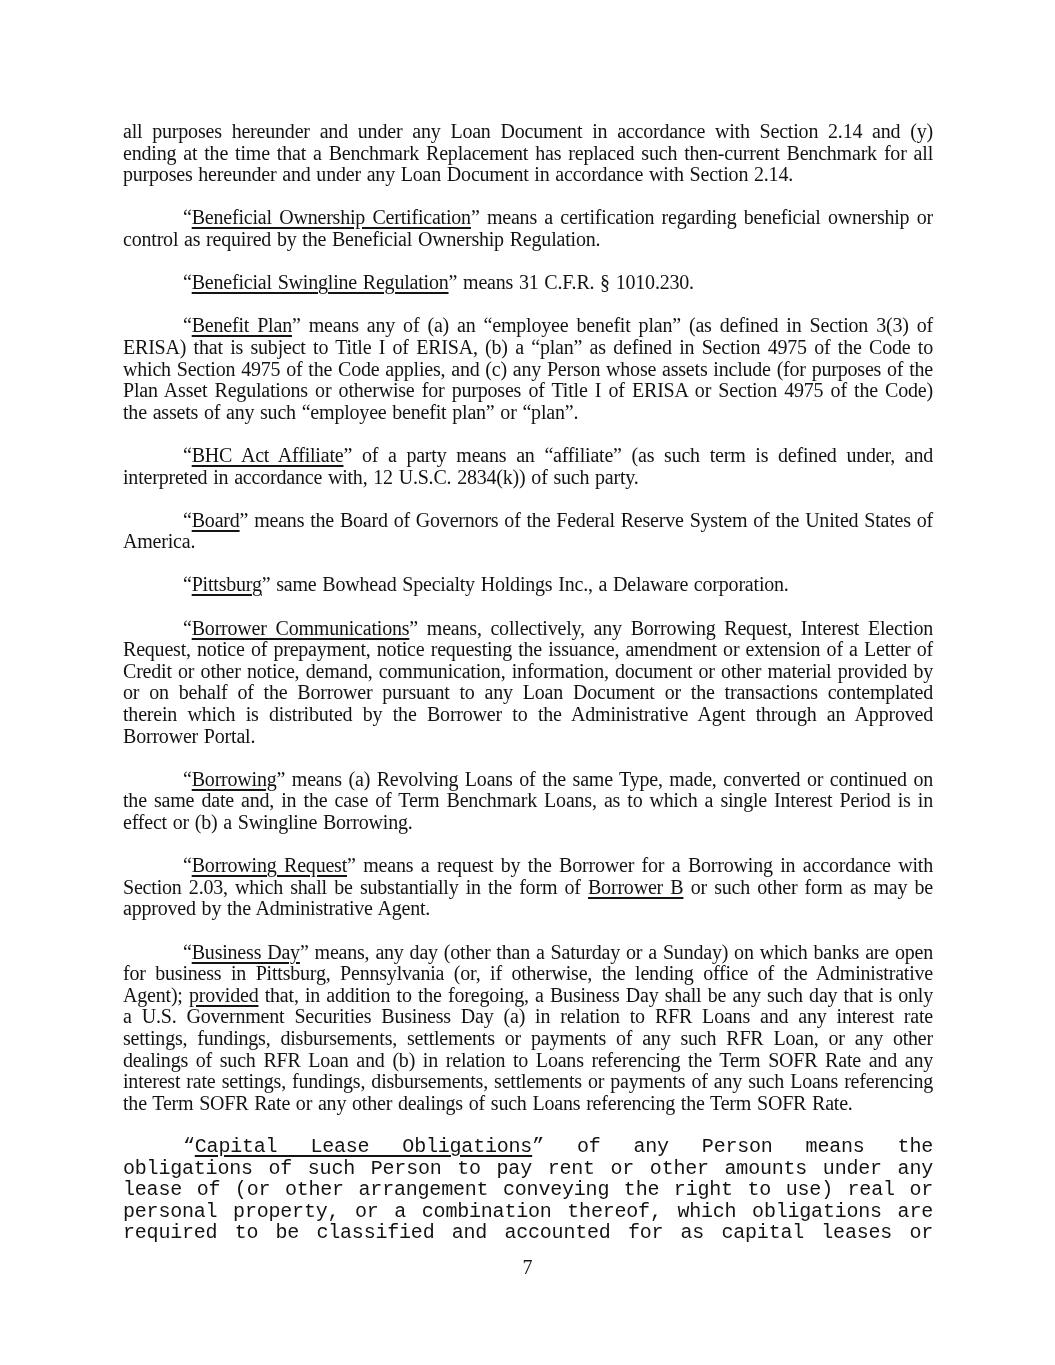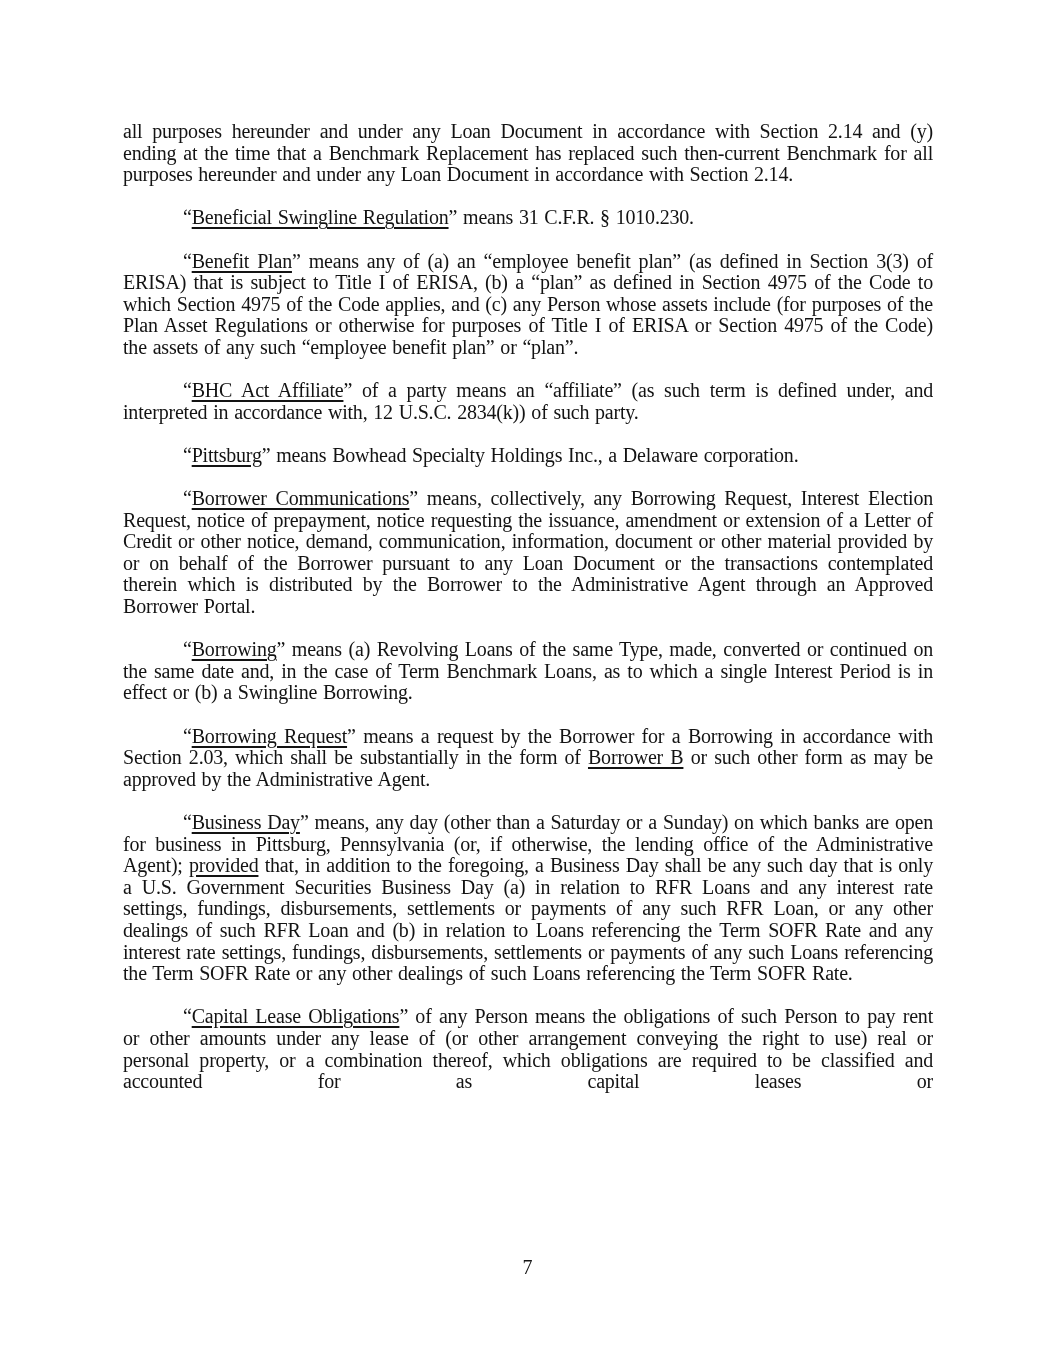--- a/index.html
+++ b/index.html
@@ -25,45 +25,47 @@
   .para {
     margin: 0 0 21.6px 0;
     font-size: 20px;
     line-height: 21.6px;
     letter-spacing: -0.2px;
     text-align: justify;
     word-spacing: 1px;
   }
   .para.indent { text-indent: 60px; }
   .para.justify-last { text-align-last: justify; }
-  .para:last-child { margin-bottom: 6px; }
+  .para:last-child { margin-bottom: 6px; font-family: Liberation Mono, monospace; }
   .underline {
     text-decoration: underline;
     text-underline-offset: 3px;
   }
   .page-number {
     position: absolute;
     top: 1257px;
     left: 0;
     width: 100%;
     text-align: center;
     font-size: 20px;
     line-height: 21.6px;
   }
 </style>
 </head>
 <body>
 
 <div class="page">
   <div class="text-block">
       <p class="para"><span>all purposes hereunder and under any Loan Document in accordance with Section 2.14 and (y) ending at the time that a Benchmark Replacement has replaced such then-current Benchmark for all purposes hereunder and under any Loan Document in accordance with Section 2.14.</span></p>
+      <p class="para indent"><span>“</span><span class="underline">Beneficial Ownership Certification</span><span>” means a certification regarding beneficial ownership or control as required by the Beneficial Ownership Regulation.</span></p>
       <p class="para indent"><span>“</span><span class="underline">Beneficial Swingline Regulation</span><span>” means 31 C.F.R. § 1010.230.</span></p>
       <p class="para indent"><span>“</span><span class="underline">Benefit Plan</span><span>” means any of (a) an “employee benefit plan” (as defined in Section 3(3) of ERISA) that is subject to Title I of ERISA, (b) a “plan” as defined in Section 4975 of the Code to which Section 4975 of the Code applies, and (c) any Person whose assets include (for purposes of the Plan Asset Regulations or otherwise for purposes of Title I of ERISA or Section 4975 of the Code) the assets of any such “employee benefit plan” or “plan”.</span></p>
       <p class="para indent"><span>“</span><span class="underline">BHC Act Affiliate</span><span>” of a party means an “affiliate” (as such term is defined under, and interpreted in accordance with, 12 U.S.C. 2834(k)) of such party.</span></p>
-      <p class="para indent"><span>“</span><span class="underline">Pittsburg</span><span>” means Bowhead Specialty Holdings Inc., a Delaware corporation.</span></p>
+      <p class="para indent"><span>“</span><span class="underline">Board</span><span>” means the Board of Governors of the Federal Reserve System of the United States of America.</span></p>
+      <p class="para indent"><span>“</span><span class="underline">Pittsburg</span><span>” same Bowhead Specialty Holdings Inc., a Delaware corporation.</span></p>
       <p class="para indent"><span>“</span><span class="underline">Borrower Communications</span><span>” means, collectively, any Borrowing Request, Interest Election Request, notice of prepayment, notice requesting the issuance, amendment or extension of a Letter of Credit or other notice, demand, communication, information, document or other material provided by or on behalf of the Borrower pursuant to any Loan Document or the transactions contemplated therein which is distributed by the Borrower to the Administrative Agent through an Approved Borrower Portal.</span></p>
       <p class="para indent"><span>“</span><span class="underline">Borrowing</span><span>” means (a) Revolving Loans of the same Type, made, converted or continued on the same date and, in the case of Term Benchmark Loans, as to which a single Interest Period is in effect or (b) a Swingline Borrowing.</span></p>
       <p class="para indent"><span>“</span><span class="underline">Borrowing Request</span><span>” means a request by the Borrower for a Borrowing in accordance with Section 2.03, which shall be substantially in the form of </span><span class="underline">Borrower B</span><span> or such other form as may be approved by the Administrative Agent.</span></p>
       <p class="para indent"><span>“</span><span class="underline">Business Day</span><span>” means, any day (other than a Saturday or a Sunday) on which banks are open for business in Pittsburg, Pennsylvania (or, if otherwise, the lending office of the Administrative Agent); </span><span class="underline">provided</span><span> that, in addition to the foregoing, a Business Day shall be any such day that is only a U.S. Government Securities Business Day (a) in relation to RFR Loans and any interest rate settings, fundings, disbursements, settlements or payments of any such RFR Loan, or any other dealings of such RFR Loan and (b) in relation to Loans referencing the Term SOFR Rate and any interest rate settings, fundings, disbursements, settlements or payments of any such Loans referencing the Term SOFR Rate or any other dealings of such Loans referencing the Term SOFR Rate.</span></p>
       <p class="para indent justify-last"><span>“</span><span class="underline">Capital Lease Obligations</span><span>” of any Person means the obligations of such Person to pay rent or other amounts under any lease of (or other arrangement conveying the right to use) real or personal property, or a combination thereof, which obligations are required to be classified and accounted for as capital leases or</span></p>
     </div>
   <div class="page-number">7</div>
 </div>
 
 </body></html>

